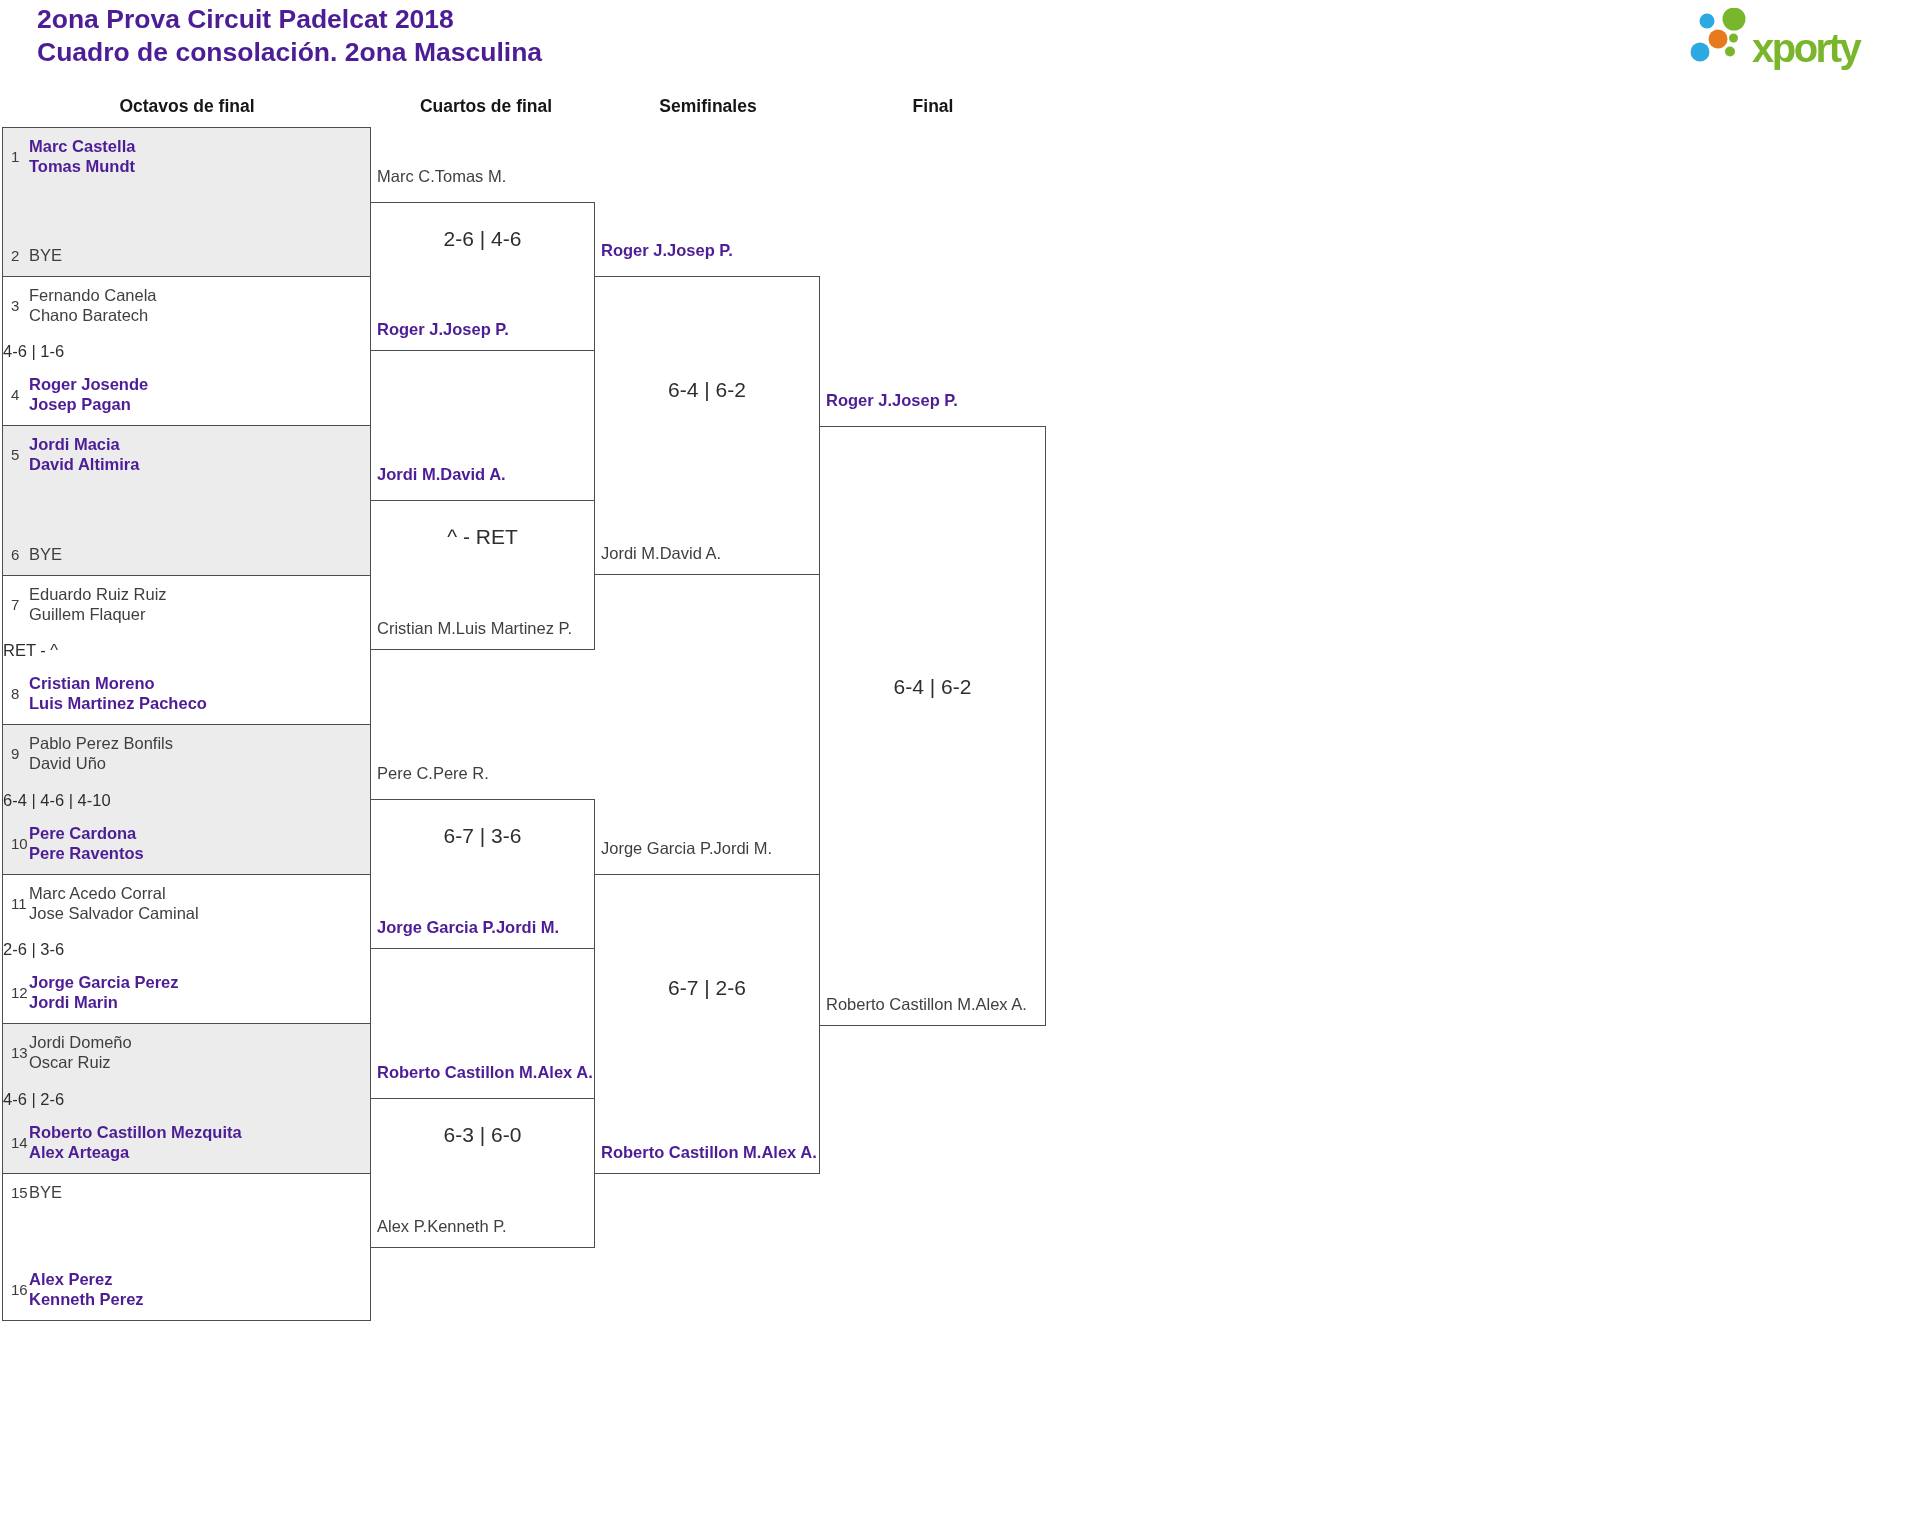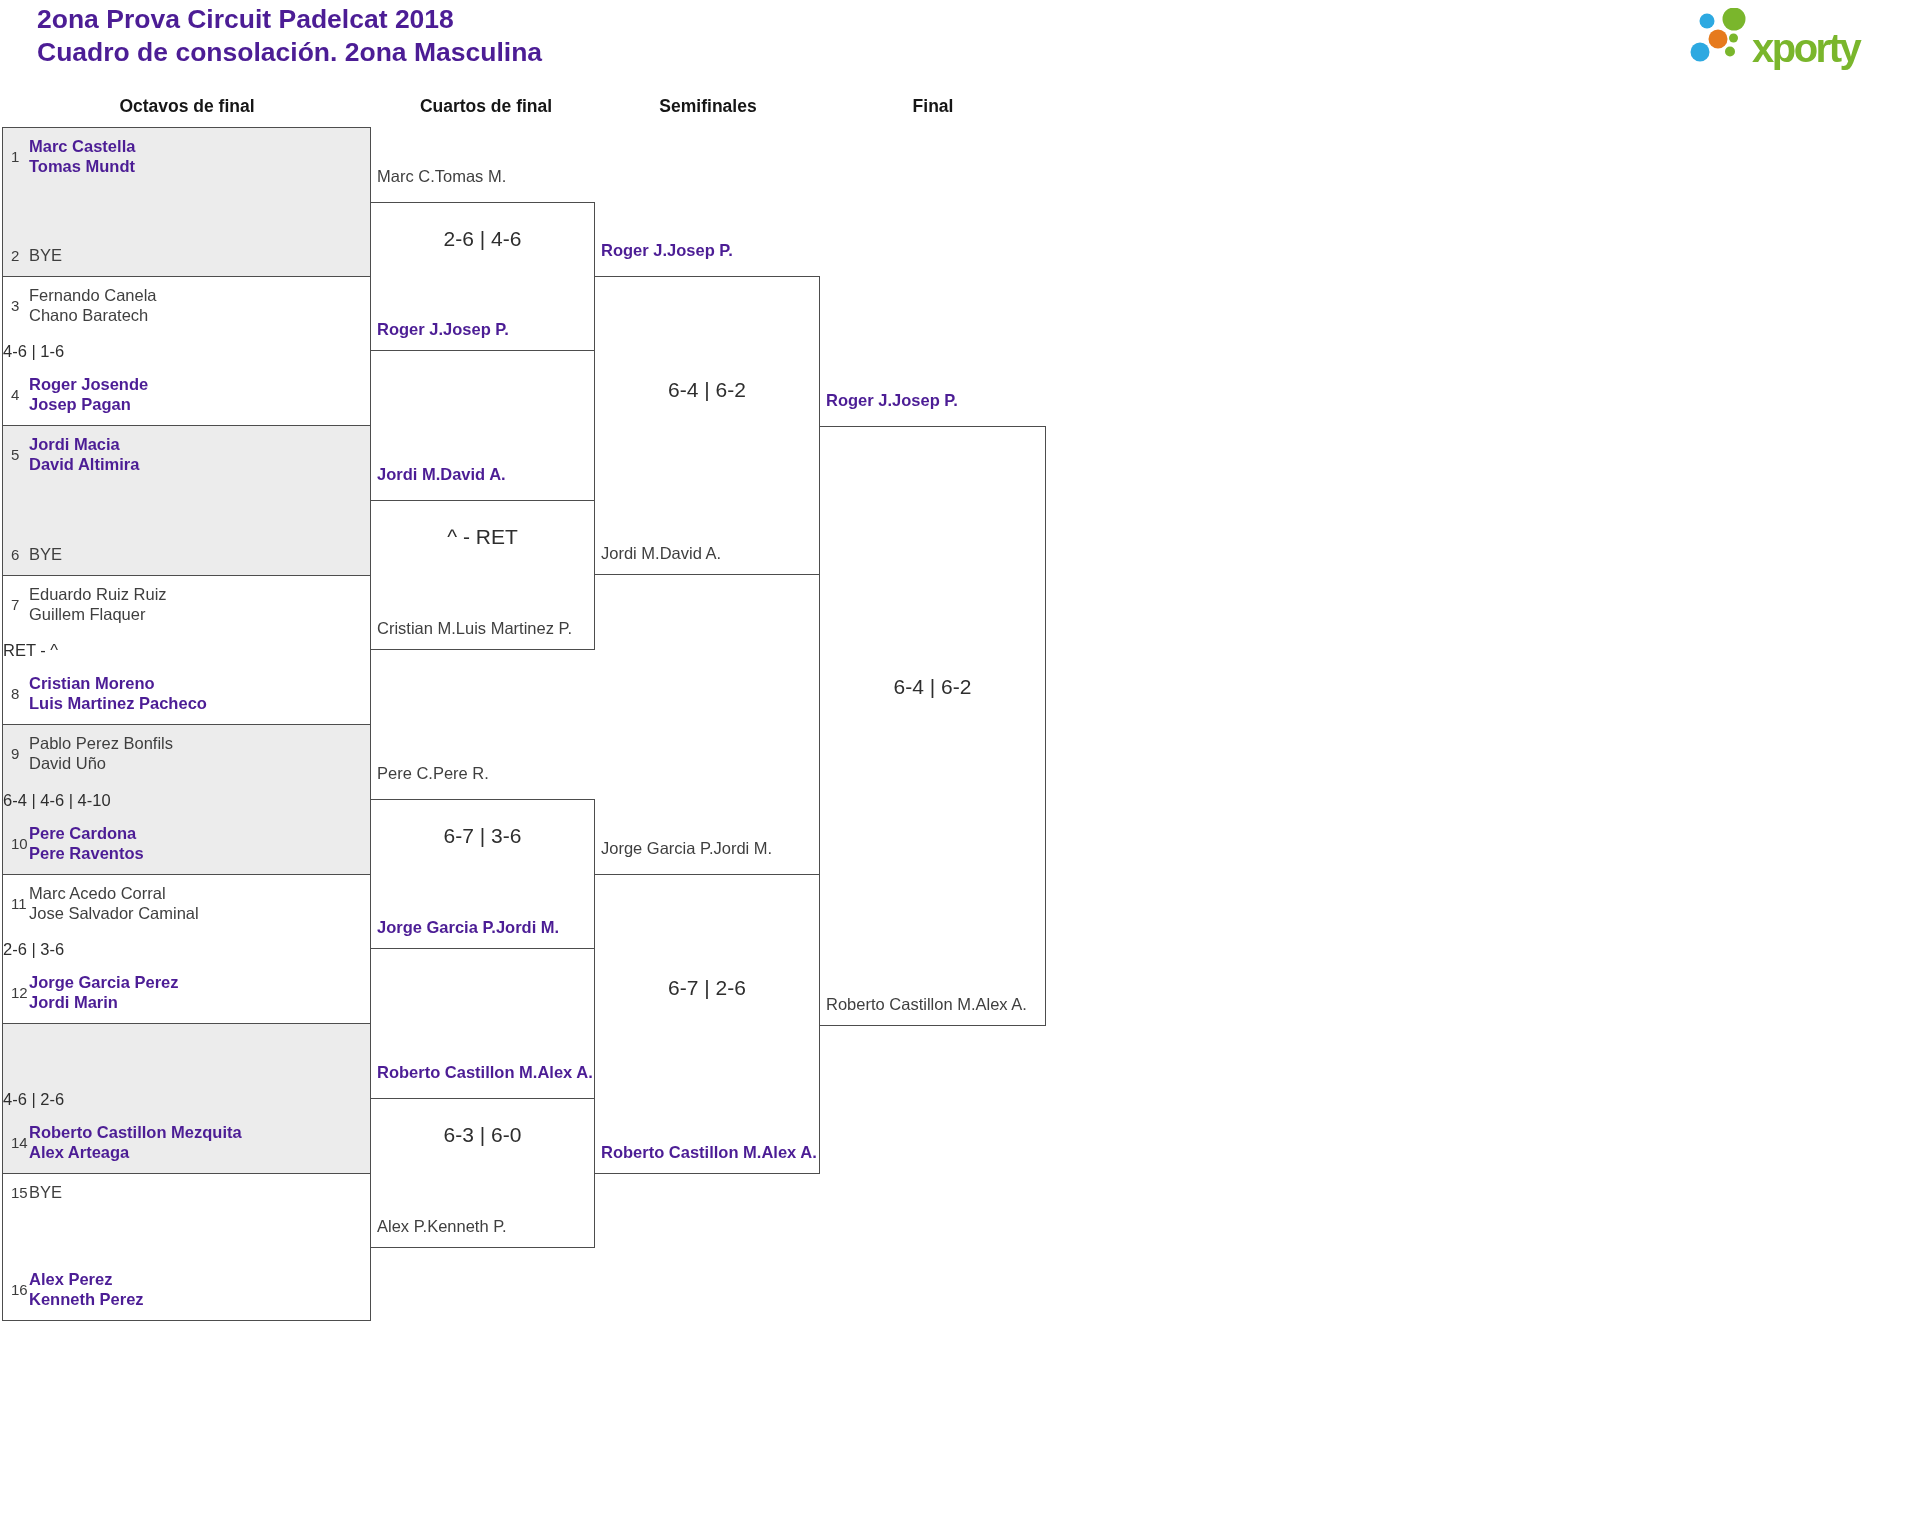--- a/index.html
+++ b/index.html
@@ -164,20 +164,27 @@
     <div class="slot slot-bottom winner">
       <span class="seed">12</span>
       <span class="names">
         <span class="nl">Jorge Garcia Perez</span>
         <span class="nl">Jordi Marin</span>
       </span>
     </div>
   </div>
 
   <div class="o-box shaded" style="top:1023px;height:151px">
+    <div class="slot slot-top">
+      <span class="seed">13</span>
+      <span class="names">
+        <span class="nl">Jordi Domeño</span>
+        <span class="nl">Oscar Ruiz</span>
+      </span>
+    </div>
     <div class="o-score">4-6 | 2-6</div>
     <div class="slot slot-bottom winner">
       <span class="seed">14</span>
       <span class="names">
         <span class="nl">Roberto Castillon Mezquita</span>
         <span class="nl">Alex Arteaga</span>
       </span>
     </div>
   </div>
 

